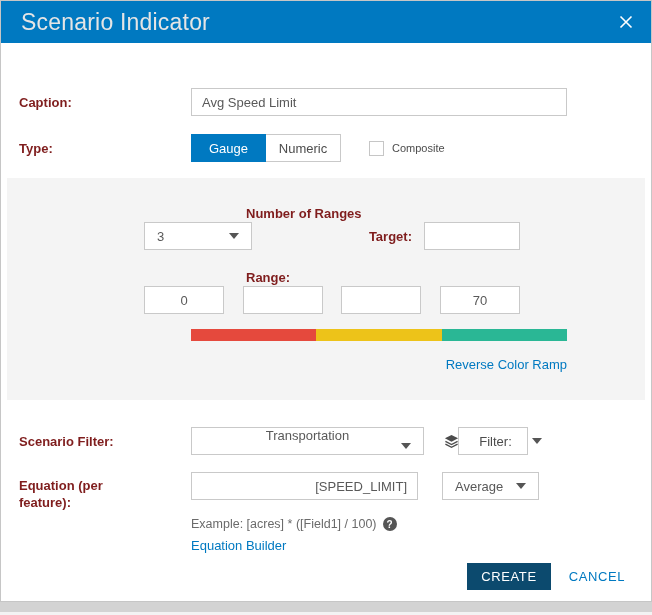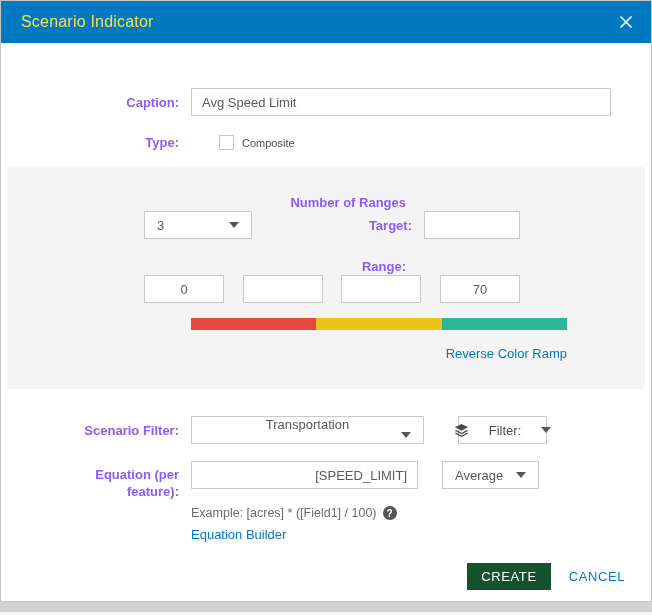--- a/index.html
+++ b/index.html
@@ -15,37 +15,37 @@
     width:652px; height:602px;
     background:#ffffff;
     border:1px solid #c6c6c6;
   }
   
   .header {
     height:42px;
     display:flex; align-items:center;
     padding:0 16px 0 20px;
   }
-  .header .title { color:#fde047; font-size:16px; letter-spacing:0.2px; flex:1; }
+  .header .title { color:#e5e5e5; font-size:23px; letter-spacing:0.2px; flex:1; }
   .close-btn { width:18px; height:18px; display:flex; align-items:center; justify-content:center; cursor:pointer; }
 
   
   .row { display:flex; align-items:center; padding-left:18px; }
   .label {
-    width:160px; text-align:right; margin-right:12px;
-    font-size:13px; font-weight:bold; color:#8b5cf6; line-height:17px;
+    width:160px; text-align:left; margin-right:12px;
+    font-size:13px; font-weight:bold; color:#7f1d1d; line-height:17px;
   }
   .text-input {
     height:28px; border:1px solid #c9c9c9; background:#fff;
     font-family:"Liberation Sans", sans-serif;
     font-size:13px; color:#595959; padding:0 10px; outline:none;
   }
 
   .caption-row { margin-top:45px; }
-  .caption-input { width:420px; }
+  .caption-input { width:376px; }
 
   .type-row { margin-top:18px; }
   .segmented { display:flex; height:28px; }
   .seg-btn {
     width:75px; text-align:center; font-size:13px; cursor:pointer;
     display:flex; align-items:center; justify-content:center;
   }
   .seg-active { color:#ffffff; }
   .seg-inactive { background:#ffffff; color:#4c4c4c; border:1px solid #c9c9c9; border-left:none; }
   .composite-wrap { margin-left:28px; display:flex; align-items:center; }
@@ -87,21 +87,21 @@
   .ramp { margin:15px 0 0 172px; width:376px; height:12px; display:flex; }
   .ramp-seg { flex:1; }
 
   .reverse-row { margin:14px 0 0 172px; width:376px; text-align:right; }
   .link { color:#0079c1; font-size:13px; cursor:pointer; }
 
   
   .layer-row { margin-top:27px; }
   .dd-layer { width:233px;flex-direction:column; }
   .filter-btn {
-    width:89px; margin-left:34px; padding:0;
+    width:70px; margin-left:34px; padding:0;
     justify-content:center; gap:20px;
     color:#4c4c4c;
   }
   .eq-row { margin-top:17px; align-items:flex-start; }
   .eq-row .label { padding-top:5px; }
   .eq-label-inner { display:inline-block; max-width:110px; }
   .eq-input { width:227px;text-align:right; }
   .dd-agg { width:97px; margin-left:24px; }
 
   .example-row {
@@ -145,20 +145,24 @@
     </span>
   </div>
 
   <div class="row caption-row">
     <span class="label">Caption:</span>
     <input class="text-input caption-input" type="text" value="Avg Speed Limit" style="">
   </div>
 
   <div class="row type-row">
     <span class="label">Type:</span>
+    <div class="segmented">
+      <div class="seg-btn seg-active" style="background: rgb(0, 121, 193);">Gauge</div>
+      <div class="seg-btn seg-inactive">Numeric</div>
+    </div>
     <div class="composite-wrap">
       <input type="checkbox" class="checkbox" style="">
       <span class="composite-label">Composite</span>
     </div>
   </div>
 
   <div class="panel">
 
     <div class="row">
       <span class="label">Number of Ranges</span>
@@ -225,20 +229,20 @@
   <div class="example-row">
     <span>Example: [acres] * ([Field1] / 100)</span>
     <span class="help-icon">?</span>
   </div>
 
   <div class="builder-row">
     <span class="link">Equation Builder</span>
   </div>
 
   <div class="footer">
-    <button class="create-btn" style="background: #14532d;">CREATE</button>
+    <button class="create-btn" style="background: #0c4a6e;">CREATE</button>
     <span class="cancel-btn">CANCEL</span>
   </div>
 
 </div>
 
 <div class="bottom-strip"></div>
 <div class="bottom-strip2"></div>
 
 </body></html>

